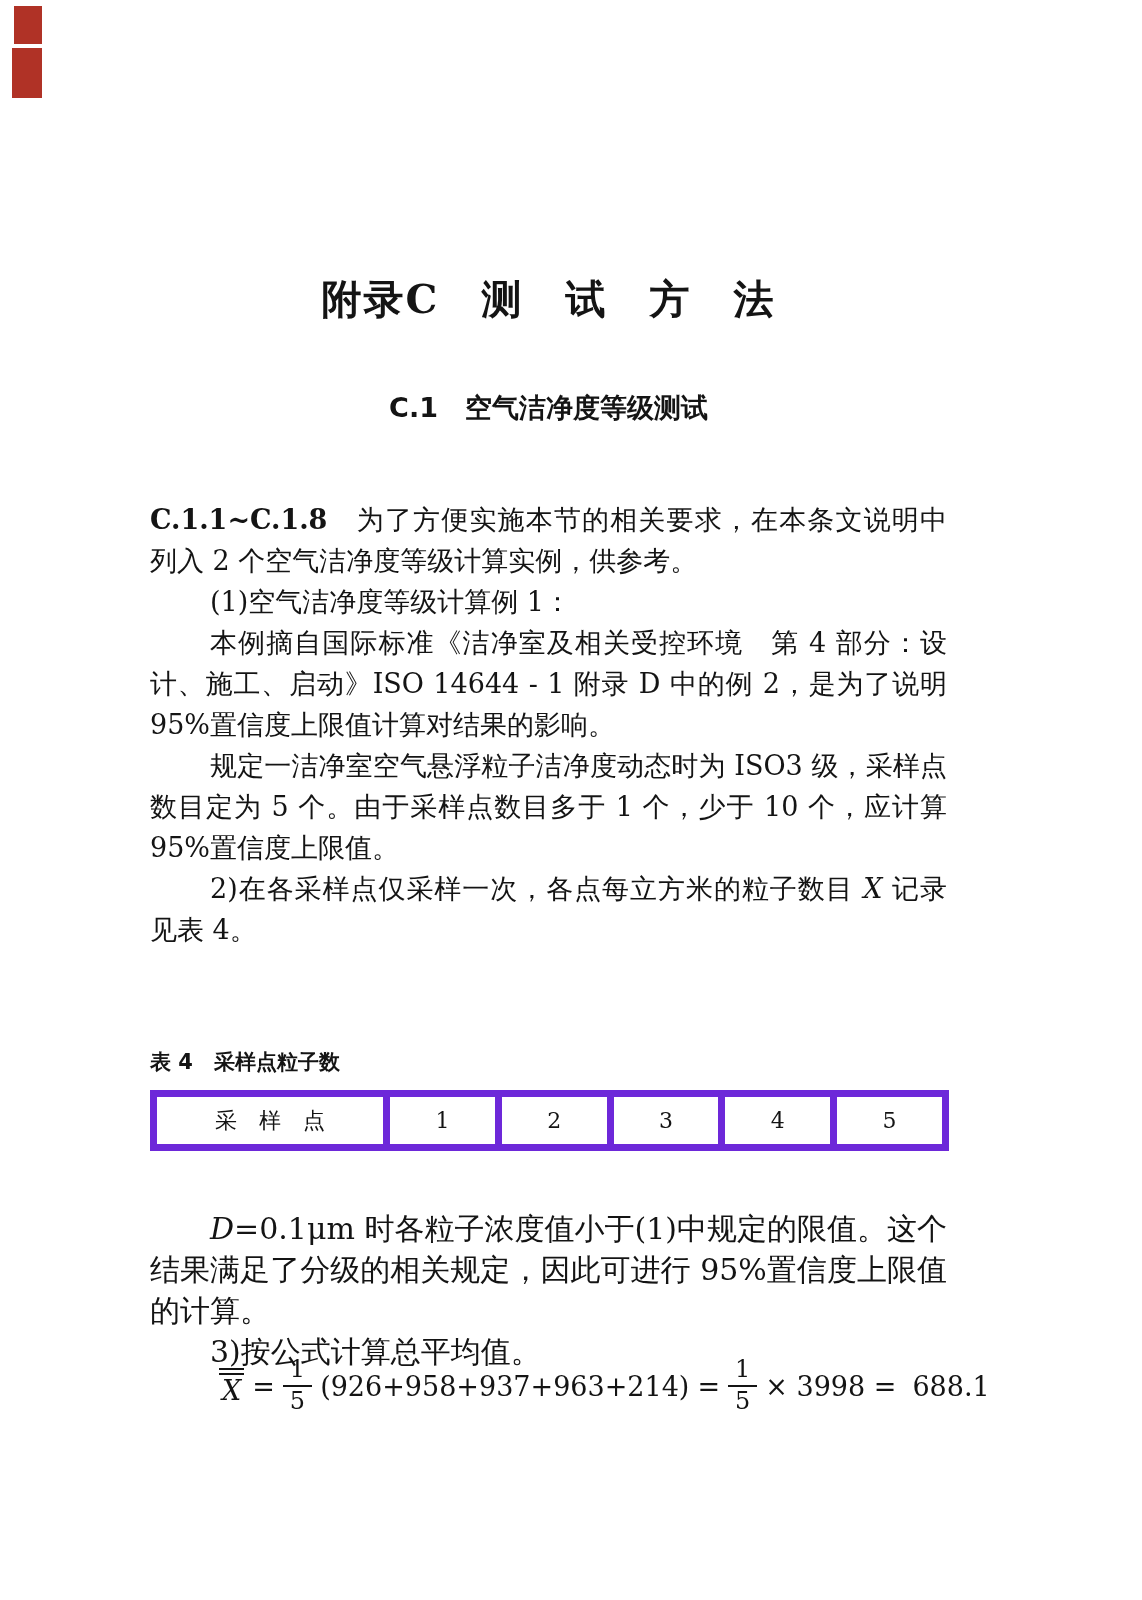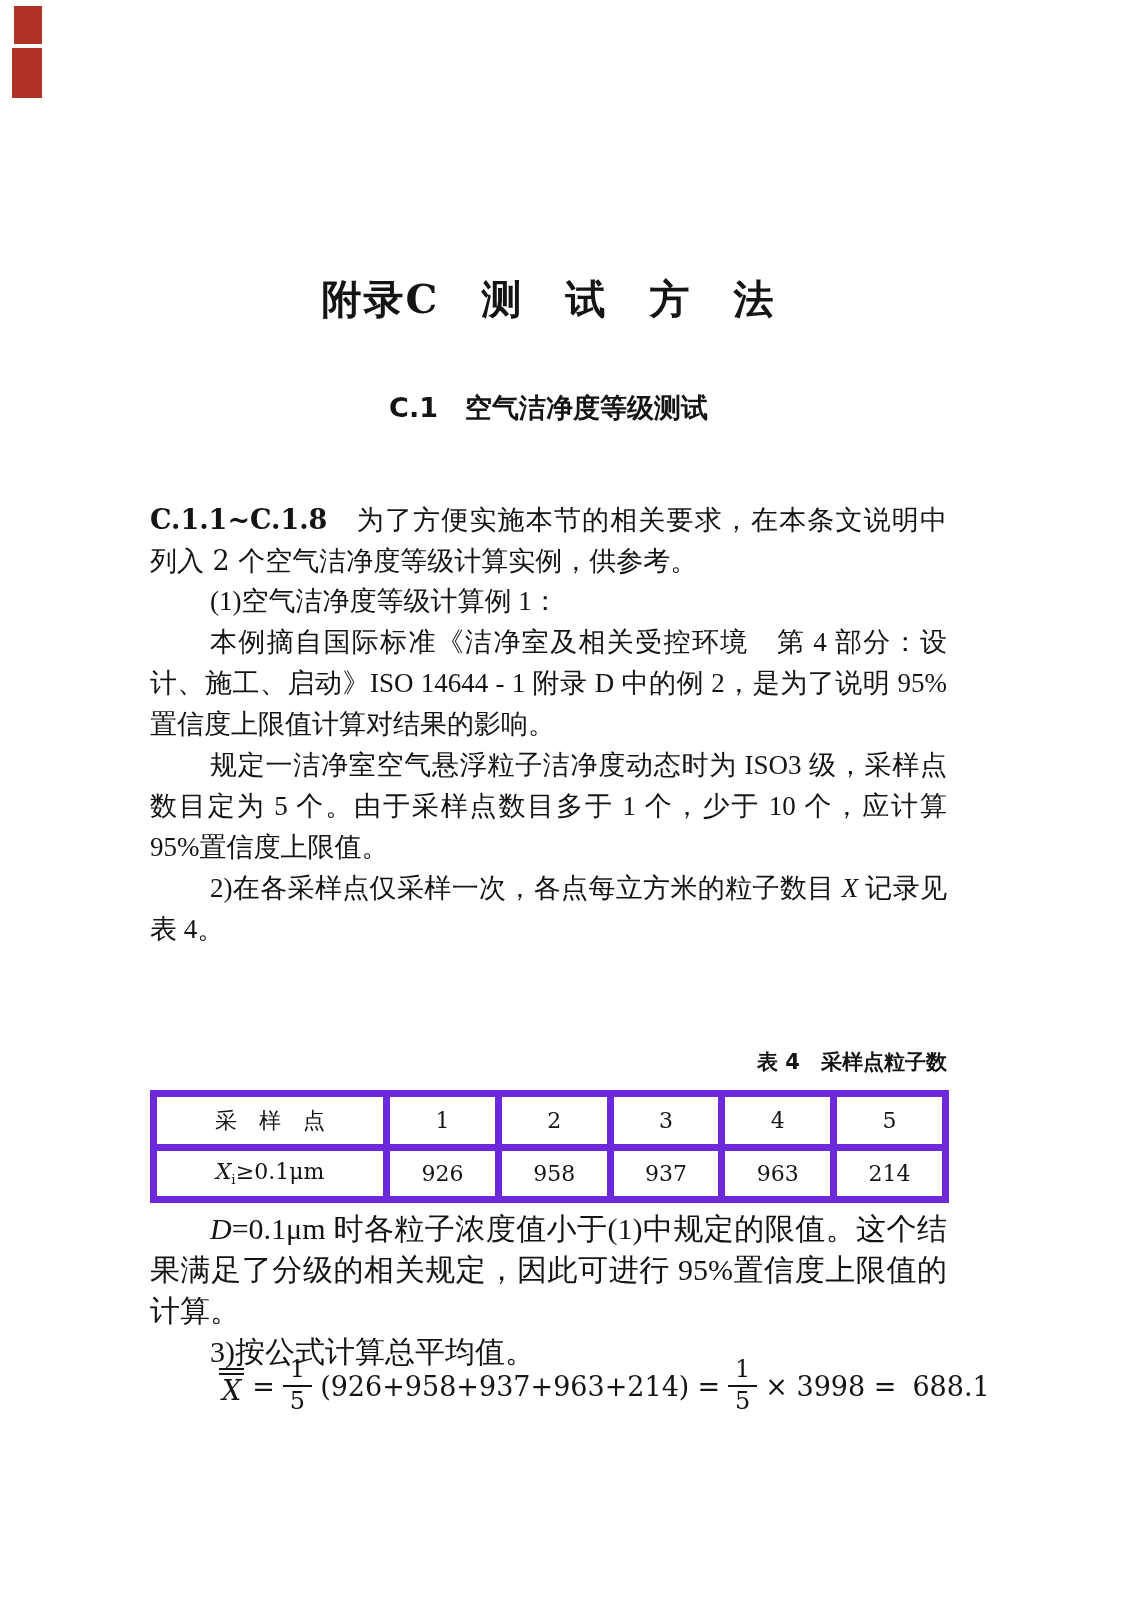--- a/index.html
+++ b/index.html
@@ -19,28 +19,28 @@
     text-align:center; font-size:40px; font-weight:700; letter-spacing:2px;
   }
   .section-heading {
     position:absolute; left:150px; width:797px; top:390px; margin:0;
     text-align:center; font-size:27px; font-weight:700;
     font-family:"DejaVu Sans","Liberation Sans",sans-serif;
   }
   .block1 { position:absolute; left:150px; width:797px; top:476px; font-size:27px; line-height:41px; text-align:justify;margin-top:23px; }
   .block2 { position:absolute; left:150px; width:797px; top:1208px; font-size:30px; line-height:41px; text-align:justify; }
   .block1 p, .block2 p { margin:0; }
-  .indent { text-indent:60px;font-family:Liberation Serif, serif; }
+  .indent { text-indent:60px; }
   .lead { font-weight:700; }
   i { font-style:italic; }
   sub { font-size:0.62em; }
 
   .table-caption {
     position:absolute; left:150px; width:797px; top:1048px; margin:0;
-    text-align:right; font-size:21px; font-weight:700;
+    text-align:left; font-size:21px; font-weight:700;
     font-family:"DejaVu Sans","Liberation Sans",sans-serif;
   }
   table.data-table {
     position:absolute; left:150px; top:1090px; width:799px;
     border-collapse:collapse; font-size:22px; table-layout:fixed;
   }
   table.data-table { border:3px solid #111; }
   table.data-table td { border:7px solid #6d28d9; text-align:center; padding:0; }
   table.data-table tr.hdr td { height:47px; }
   table.data-table tr.dat td { height:45px; }
@@ -86,28 +86,20 @@
   <table class="data-table">
     <tbody>
       <tr class="hdr">
         <td class="col-label">采　样　点</td>
         <td>1</td>
         <td>2</td>
         <td>3</td>
         <td>4</td>
         <td>5</td>
       </tr>
-      <tr class="dat">
-        <td class="col-label"><i>X</i><sub>i</sub><span>≥0.1μm</span></td>
-        <td>926</td>
-        <td>958</td>
-        <td>937</td>
-        <td>963</td>
-        <td>214</td>
-      </tr>
     </tbody>
   </table>
 
   <div class="block2">
     <p class="indent"><i>D</i><span>=0.1μm 时各粒子浓度值小于(1)中规定的限值。这个结果满足了分级的相关规定，因此可进行 95%置信度上限值的计算。</span></p>
     <p class="indent">3)按公式计算总平均值。</p>
   </div>
 
   <div class="formula-row">
     <span class="dblbar"><span class="inner"><i>X</i></span></span>

